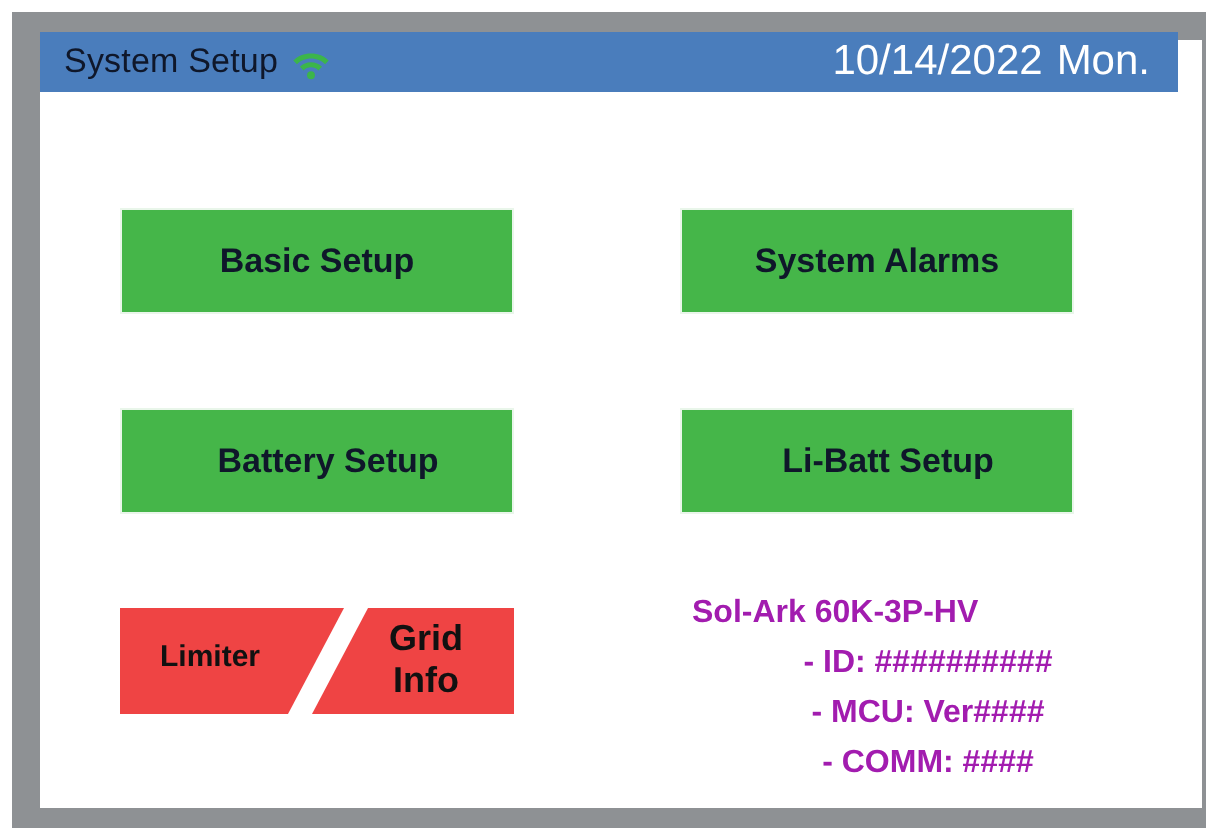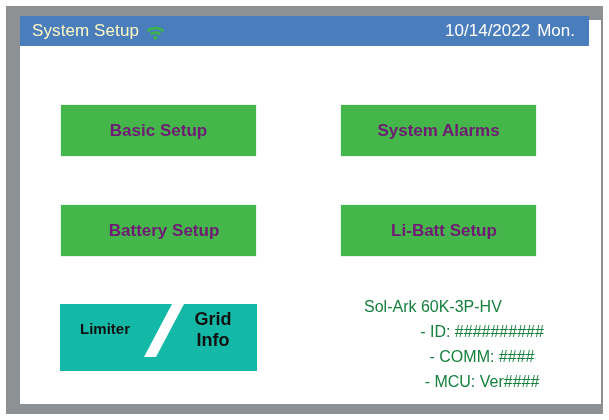--- a/index.html
+++ b/index.html
@@ -51,38 +51,38 @@
     align-items: center;
     box-sizing: border-box;
     padding: 0 14px 0 12px;
   }
   #title-left {
     display: flex;
     align-items: center;
     gap: 7px;
   }
   #screen-title {
-    color: #fef9c3;
+    color: #0f172a;
     font-size: 17px;
     letter-spacing: 0.1px;
     white-space: nowrap;
   }
   #wifi-icon {
     display: block;
     width: 19px;
     height: 15px;
     margin-top: 2px;
   }
   #title-spacer { flex: 1 1 auto; }
   #datetime-group {
     display: flex;
     align-items: baseline;
     gap: 7px;
     color: #ffffff;
-    font-size: 17px;
+    font-size: 21px;
     white-space: nowrap;
   }
   #date-text, #time-text, #weekday-text { color: #ffffff; }
 
   
   #content {
     position: absolute;
     left: 20px; top: 46px;
     width: 569px;
     height: 346px;
@@ -99,38 +99,38 @@
   .menu-button {
     position: absolute;
     width: 197px;
     height: 53px;
     background: #45b649;
     border: 1px solid #e9f6ea;
     box-sizing: border-box;
     display: flex;
     align-items: center;
     justify-content: center;
-    color: #701a75;
+    color: #0f172a;
     font-size: 17px;
     font-weight: bold;
     cursor: pointer;
     user-select: none;
   }
 
   
   .row-1 { top: 58px; }
   .row-2 { top: 158px; padding-left: 11px; }
 
   
   #limiter-grid-button {
     position: absolute;
     top: 258px;
     width: 197px;
-    height: 67px;
-    background: #14b8a6;
+    height: 53px;
+    background: #ef4444;
     box-sizing: border-box;
     overflow: hidden;
     cursor: pointer;
     user-select: none;
   }
   #split-divider {
     position: absolute;
     left: 0; top: 0;
     width: 197px;
     height: 53px;
@@ -158,25 +158,24 @@
     font-weight: bold;
     line-height: 21px;
   }
 
   
   #device-info {
     position: absolute;
     left: 320px;
     top: 248px;
     width: 240px;
-    color: #15803d;
+    color: #a21caf;
     font-size: 16px;
-    font-weight: normal;
+    font-weight: bold;
     line-height: 25px;
-    margin-left: 18px;
   }
   #device-model {
     padding-left: 6px;
   }
   .info-line {
     padding-left: 8px;
     white-space: nowrap;
     text-align: center;
   }
 </style>
@@ -227,18 +226,18 @@
 
     <div class="col" id="col-right">
       <div class="menu-button row-1">System Alarms</div>
 
       <div class="menu-button row-2">Li-Batt Setup</div>
     </div>
 
     <div id="device-info">
       <div id="device-model">Sol-Ark 60K-3P-HV</div>
       <div class="info-line">- ID: ##########</div>
+      <div class="info-line">- MCU: Ver####</div>
       <div class="info-line">- COMM: ####</div>
-      <div class="info-line">- MCU: Ver####</div>
     </div>
 
   </div>
 </div>
 
 </body></html>

